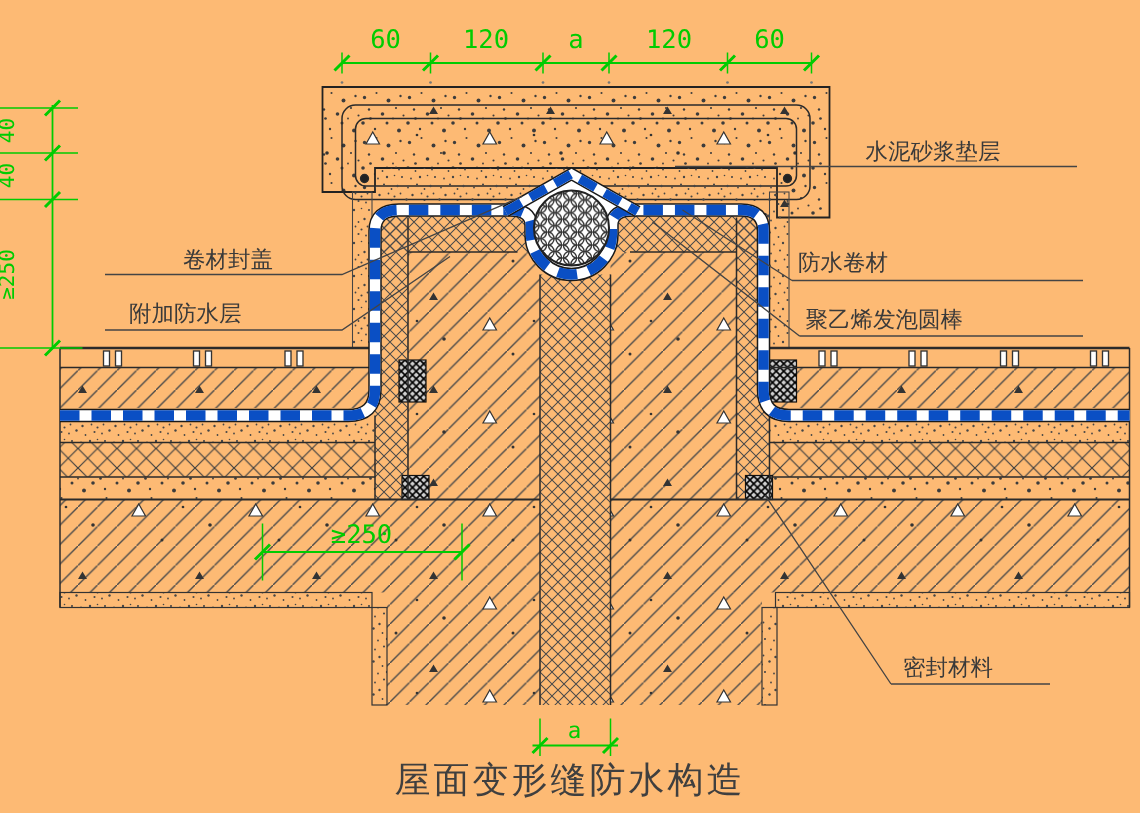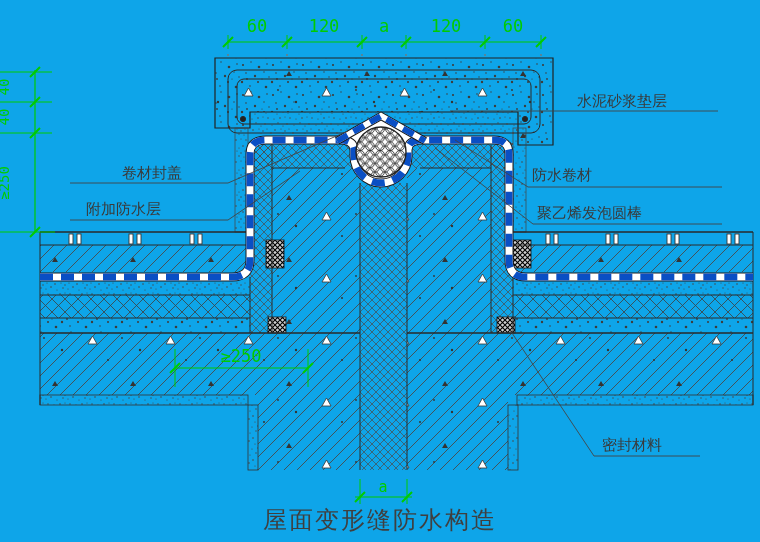--- a/index.html
+++ b/index.html
@@ -1,16 +1,16 @@
 <!DOCTYPE html>
 <html><head>
 <meta charset="utf-8">
 <style>
   html,body{margin:0;padding:0;background:#ffffff;}
-  .canvas{position:relative;width:760px;height:542px;background:#0ea5e9;overflow:hidden;
+  .canvas{position:relative;width:760px;height:542px;background:#fdba74;overflow:hidden;
           font-family:"Liberation Sans","DejaVu Sans",sans-serif;}
   svg text{user-select:none;}
   .dimtxt{font-family:"DejaVu Sans Mono","Liberation Mono",monospace;fill:#00cc00;}
   .lbltxt{font-family:"Liberation Serif","DejaVu Serif",serif;fill:#3a3a3a;}
   .titletxt{font-family:"Liberation Serif","DejaVu Serif",serif;fill:#3f3f3f;letter-spacing:2px;}
 </style>
 </head>
 <body>
 
 <div class="canvas">

